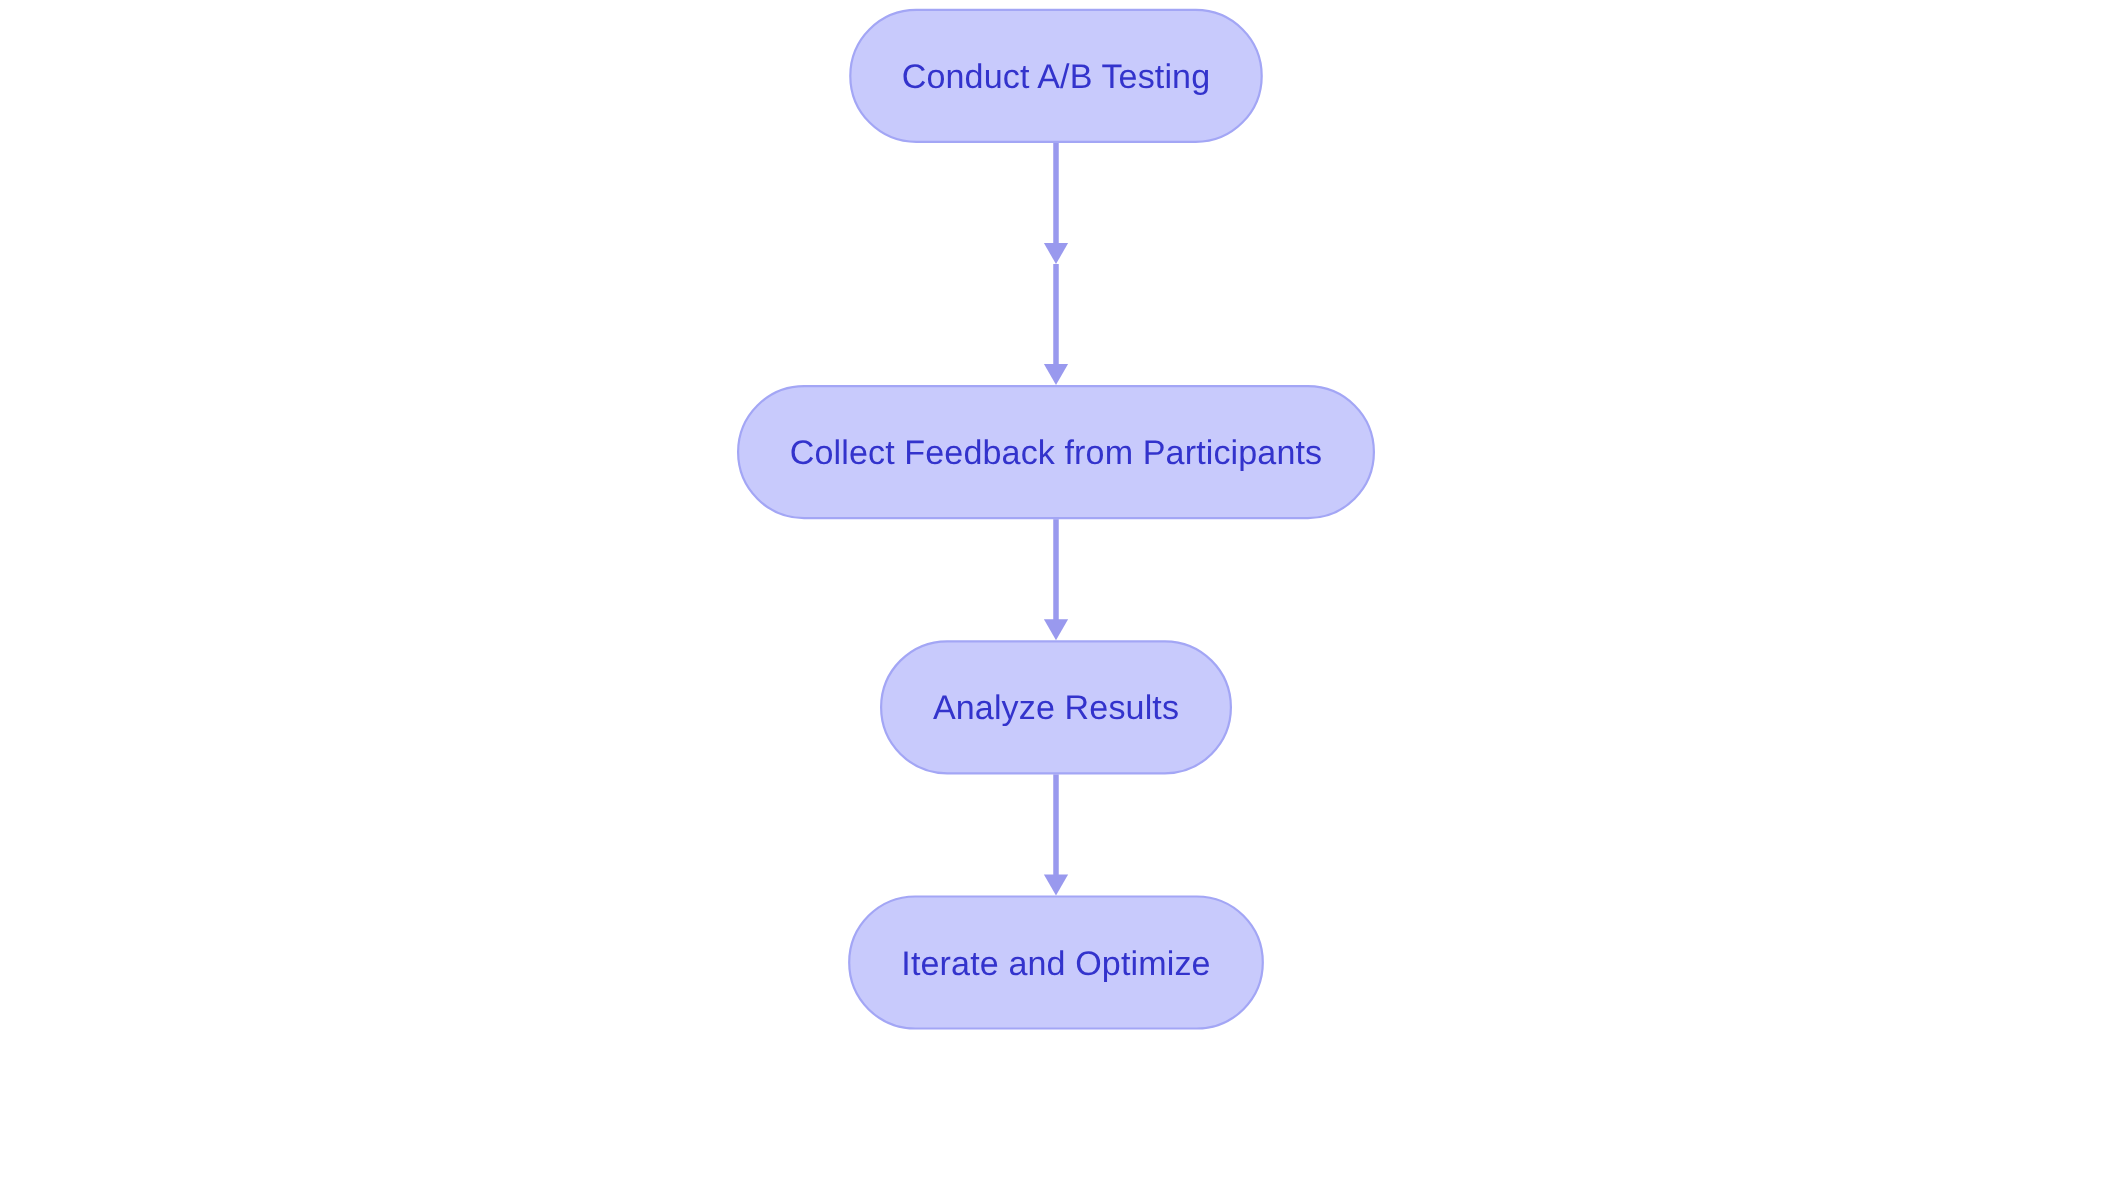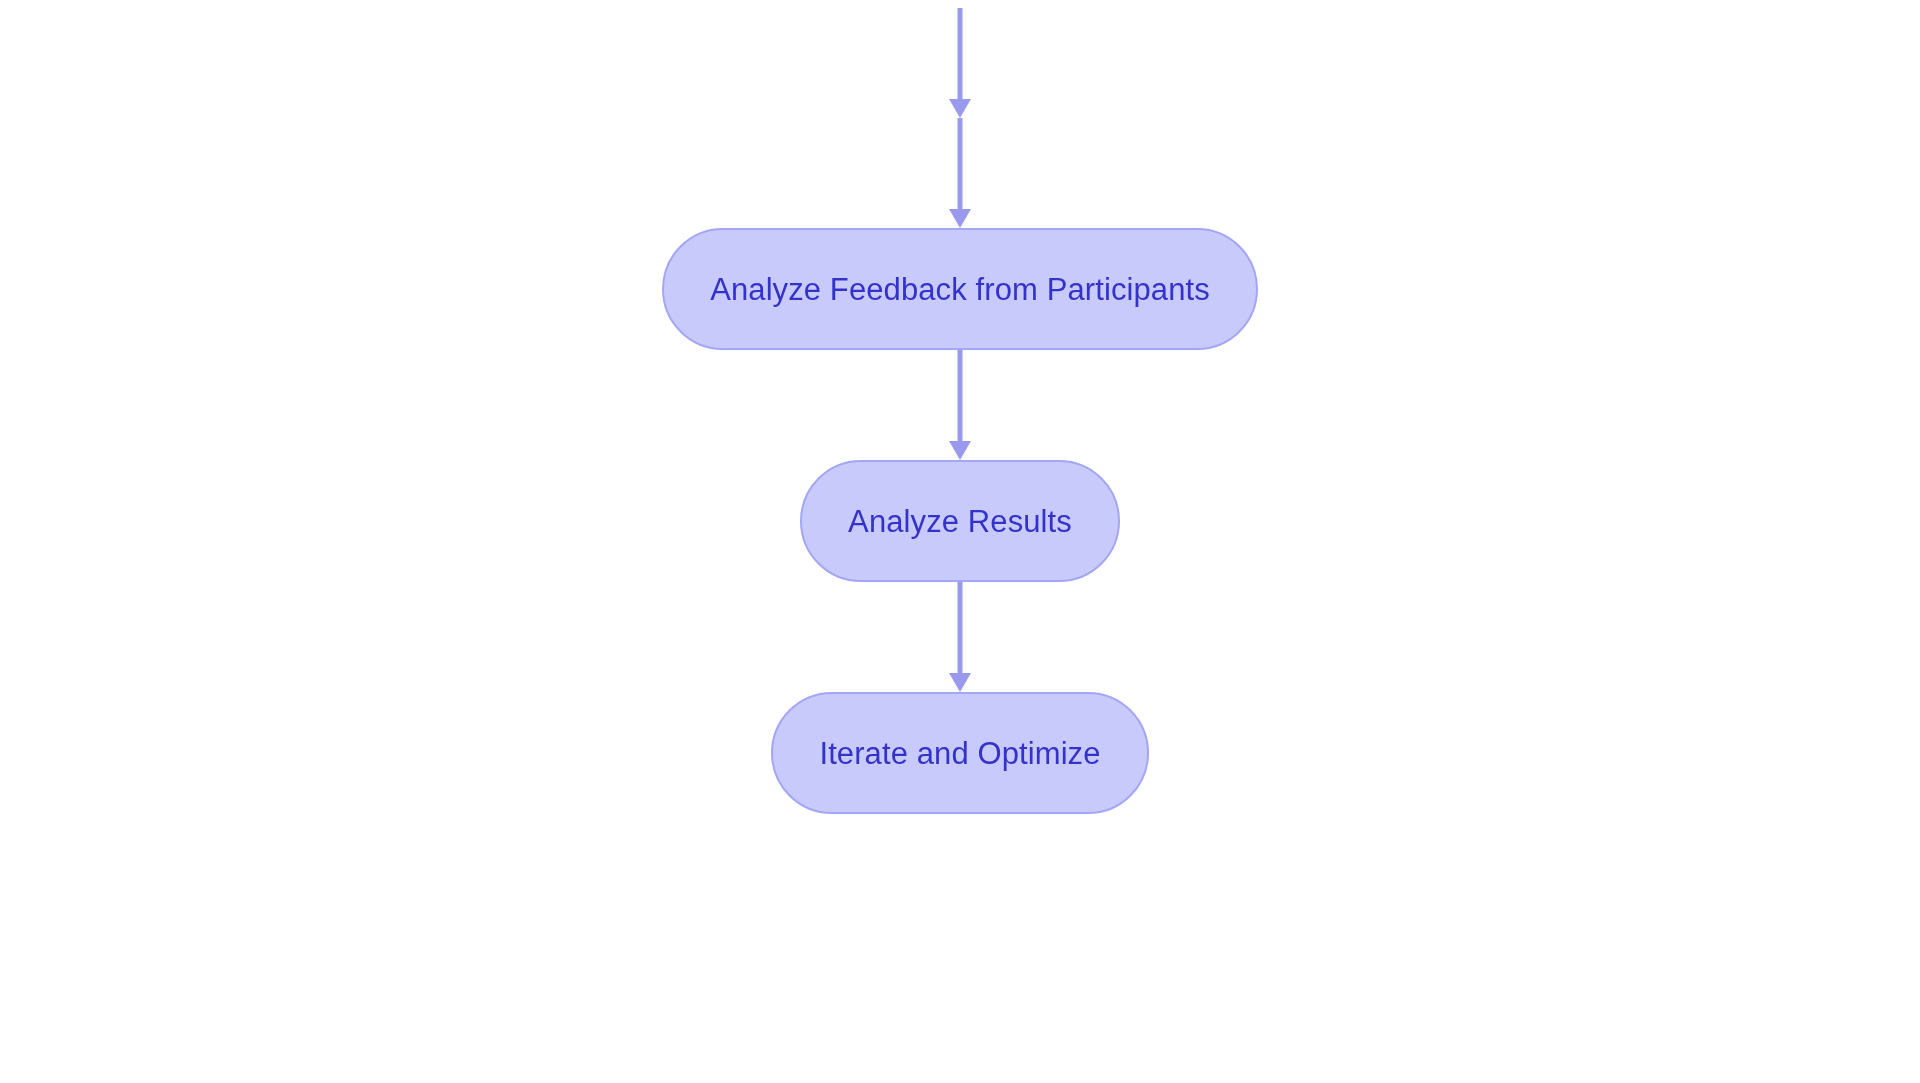--- a/index.html
+++ b/index.html
@@ -80,34 +80,37 @@
     border-right: 11px solid transparent;
     border-top: 19px solid #9999ee;
   }
 </style>
 </head>
 <body>
 
 <div id="flow-canvas">
   <div class="flow-column">
 
+    <div class="node">
+      <span>Conduct A/B Testing</span>
+    </div>
 
     <div class="connector">
       <div class="stem"></div>
       <div class="head"></div>
     </div>
 
 
     <div class="connector">
       <div class="stem"></div>
       <div class="head"></div>
     </div>
 
     <div class="node">
-      <span>Analyze Feedback from Participants</span>
+      <span>Collect Feedback from Participants</span>
     </div>
 
     <div class="connector">
       <div class="stem"></div>
       <div class="head"></div>
     </div>
 
     <div class="node">
       <span>Analyze Results</span>
     </div>

